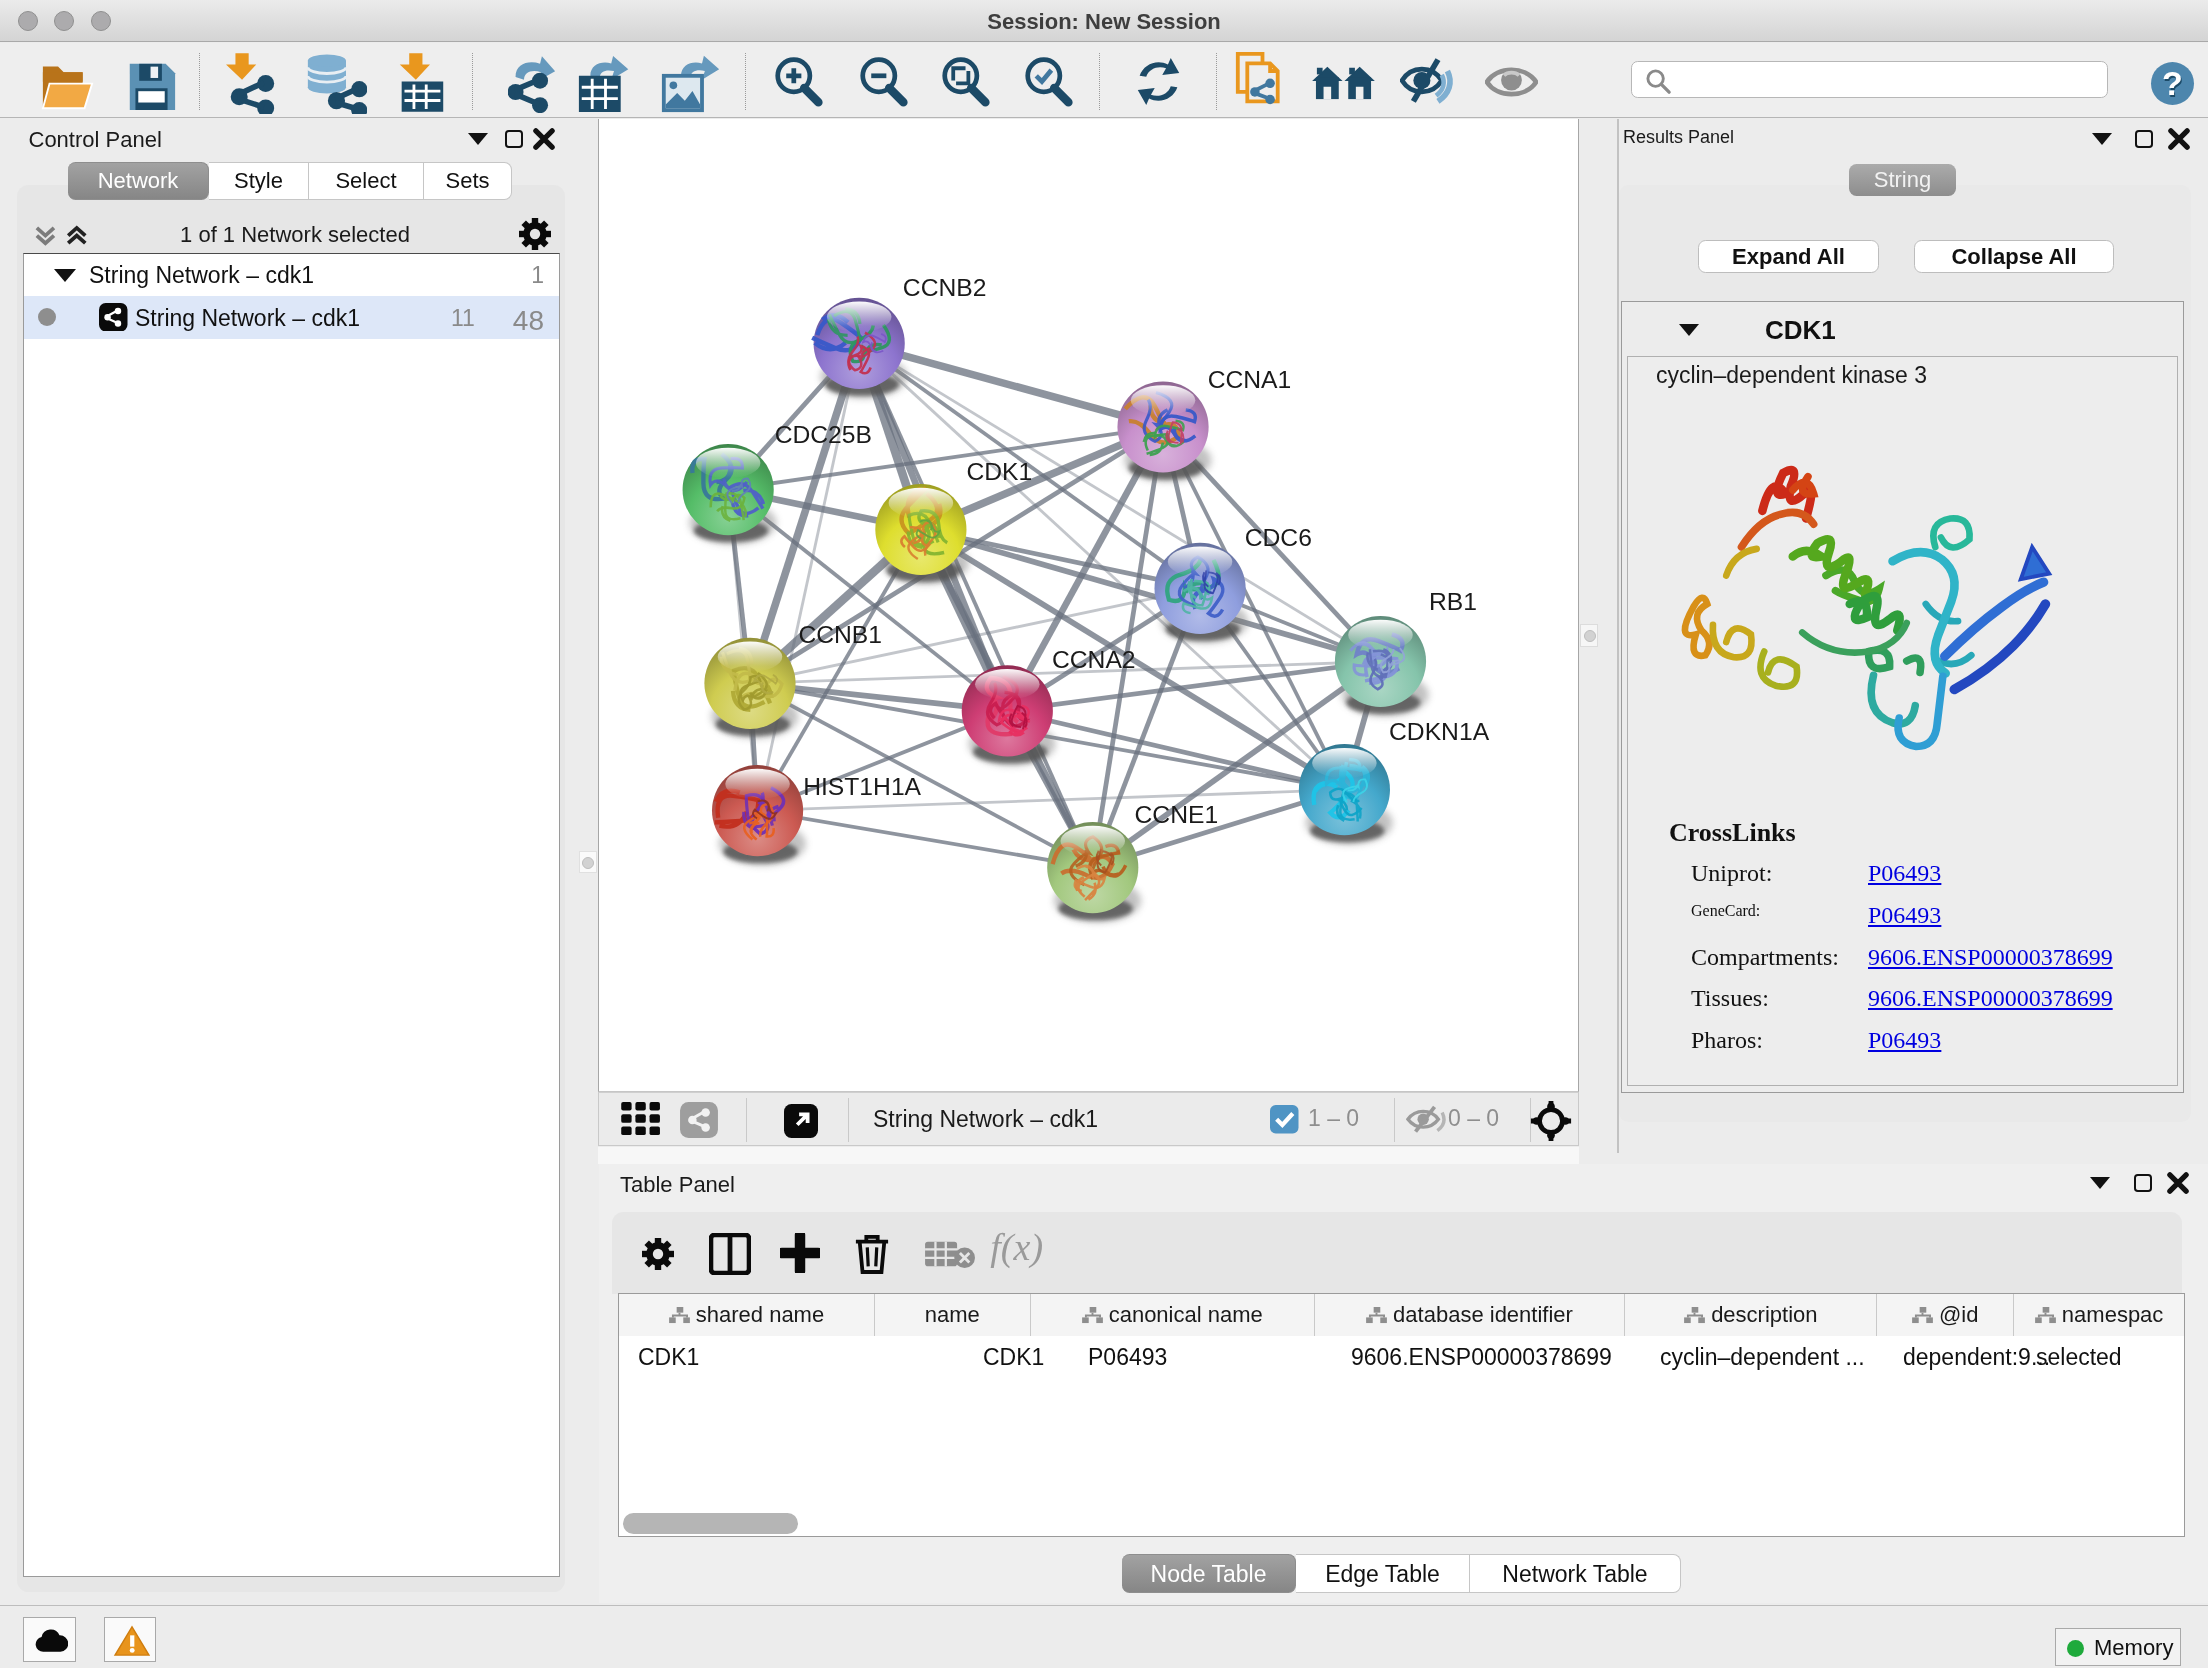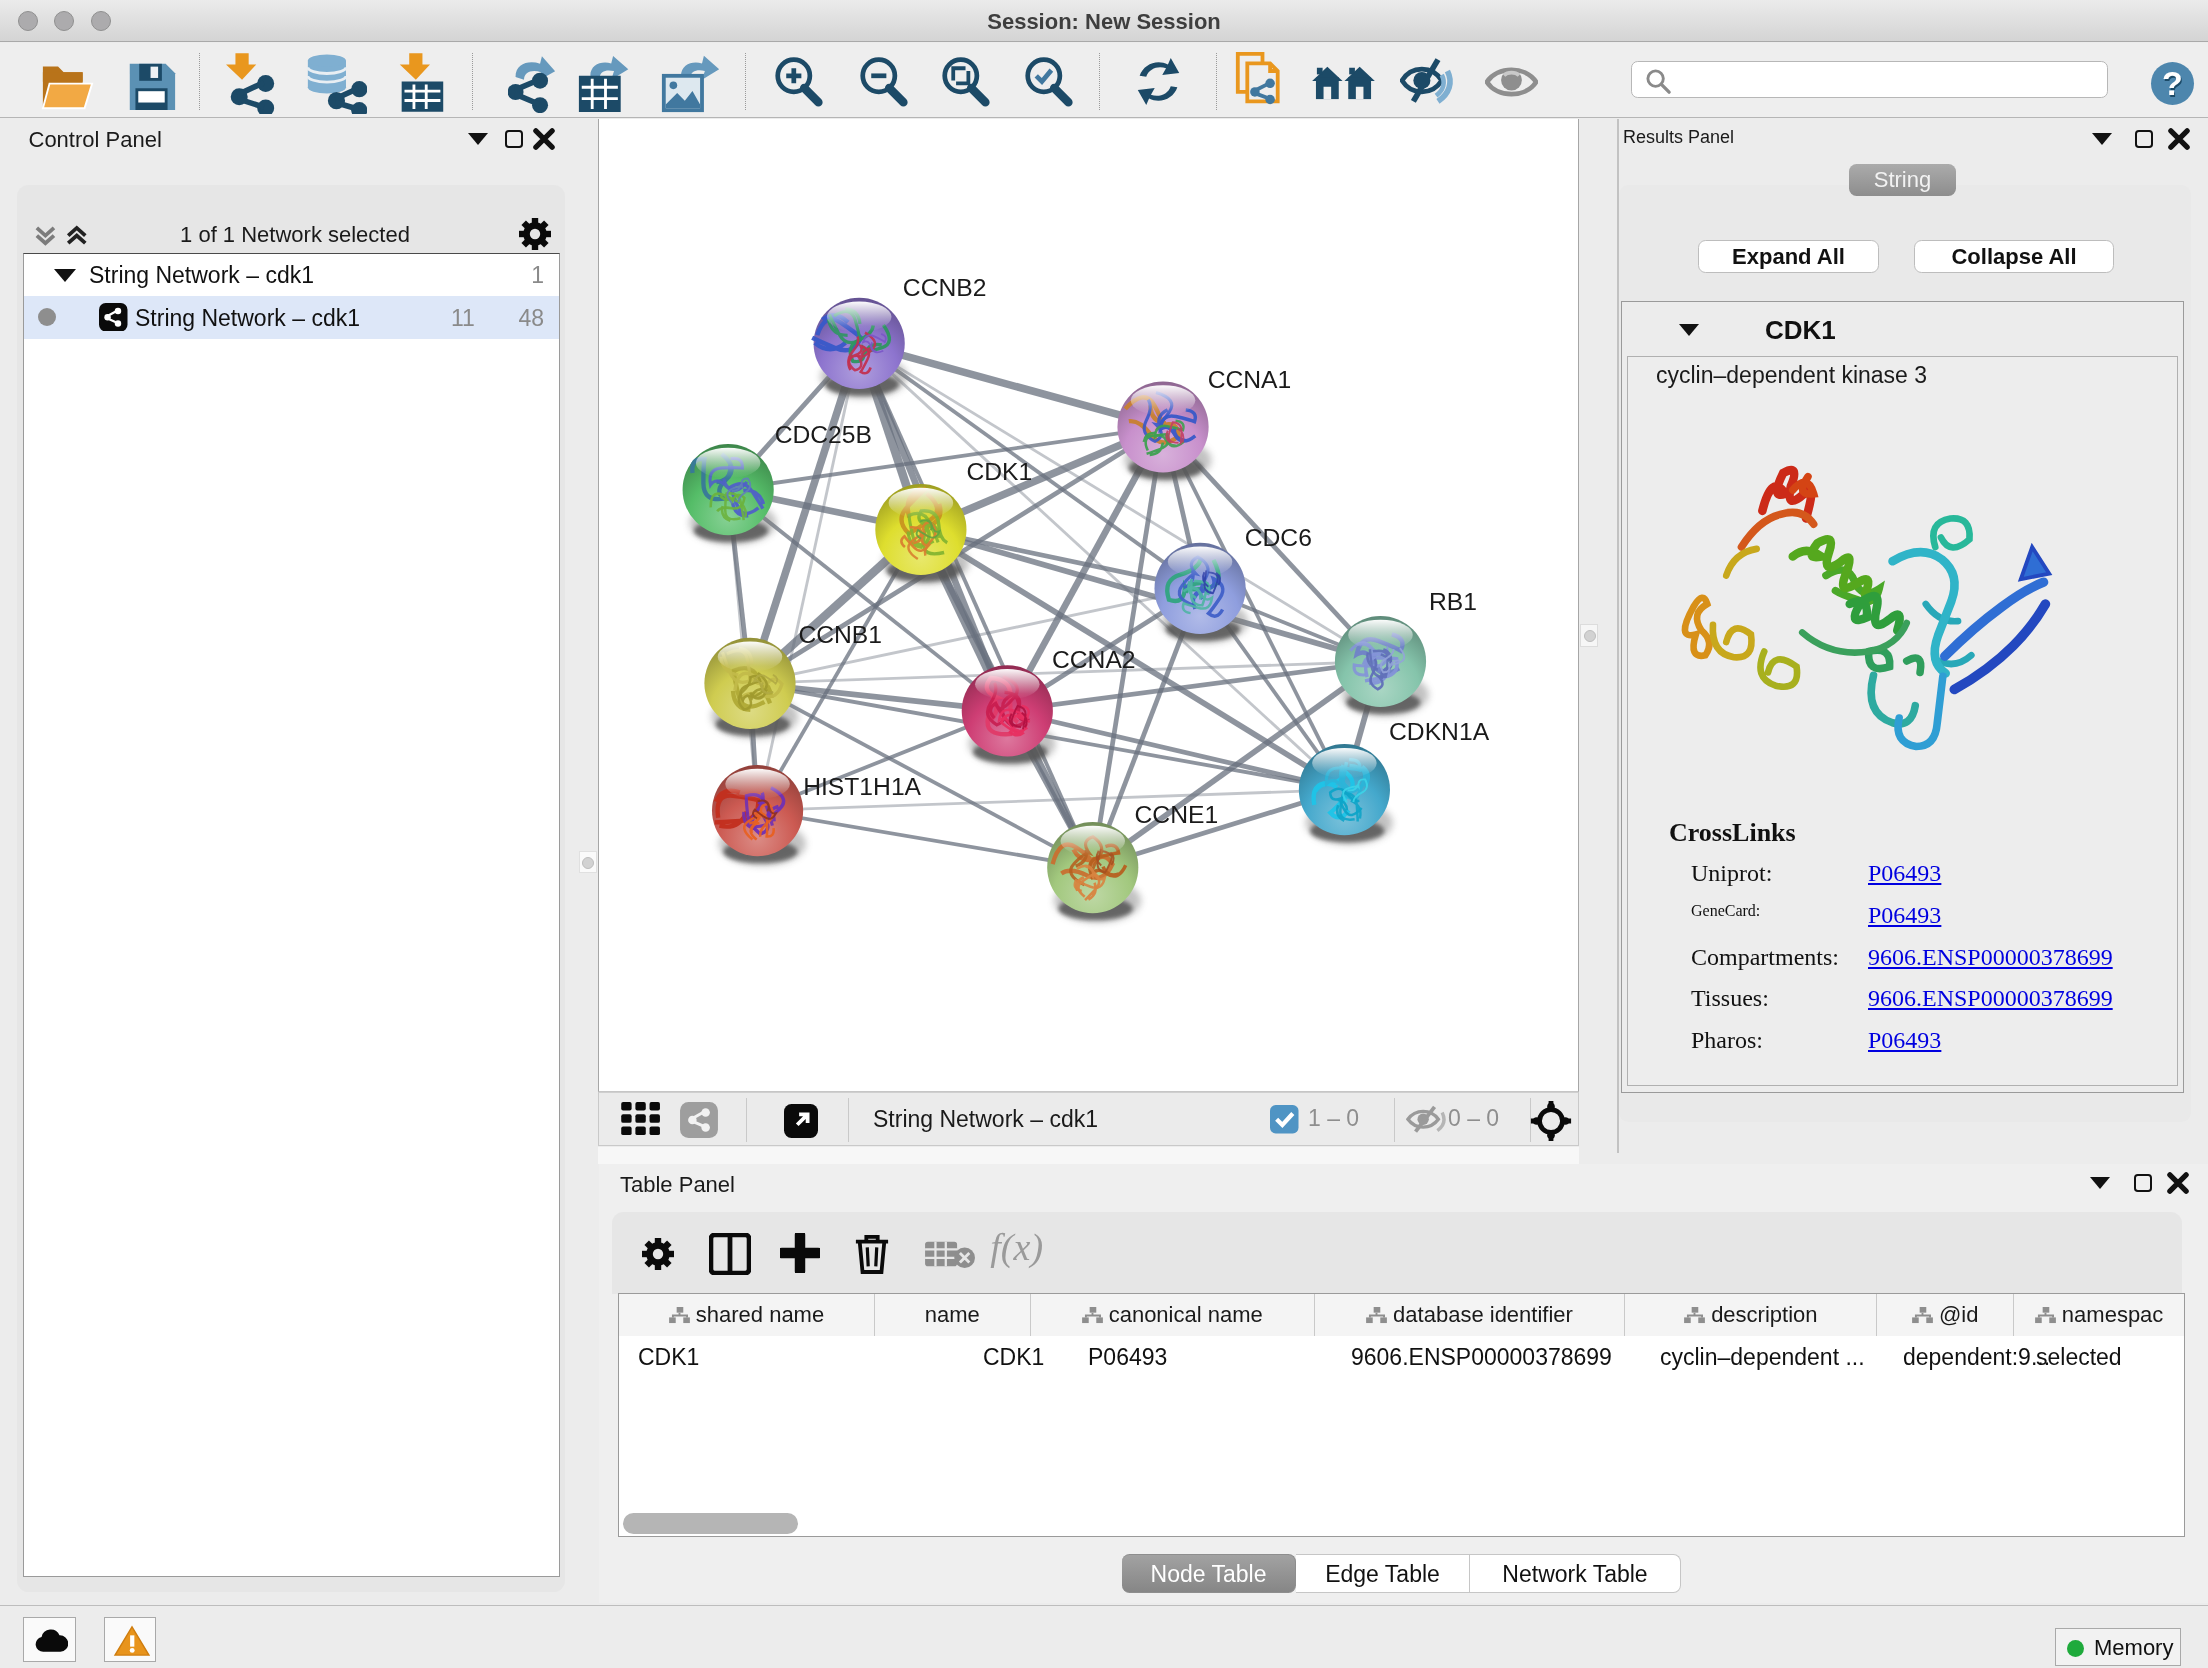--- a/index.html
+++ b/index.html
@@ -192,20 +192,26 @@
 <div class="abs" style="left:2151px;top:18px;width:43px;height:43px;font-size:34px;font-weight:bold;color:#fff;text-align:center;line-height:44px;text-shadow:1px 1.9px 0 #1c4a67">?</div>
 </div>
 <div id="main" class="abs">
 <div id="cp-title" class="abs">Control Panel</div>
 <div class="ptri abs" style="left:468px;top:14.3px"></div>
 <div class="pbox abs" style="left:505px;top:10.5px"></div>
 <svg class="abs" style="left:533px;top:8.6px" width="22" height="22" viewBox="0 0 23 23">
       <path d="M3 3 20 20 M20 3 3 20" stroke="#111" stroke-width="5.5" stroke-linecap="round"></path>
     </svg>
 <div id="cp-panel" class="abs"></div>
+<div class="tabs abs" style="left:68px;top:43px">
+ <div class="tab sel" style="width:141px">Network</div>
+ <div class="tab" style="width:100px">Style</div>
+ <div class="tab" style="width:115px">Select</div>
+ <div class="tab last" style="width:88px">Sets</div>
+</div>
 <svg class="abs" style="left:34px;top:105px" width="57" height="25" viewBox="0 0 60 26">
       <g stroke="#7c7c7c" stroke-width="4" fill="none">
         <path d="M3 4 12 12 21 4 M3 12 12 20 21 12"></path>
       </g>
       <g stroke="#222" stroke-width="4" fill="none">
         <path d="M36 12 45 4 54 12 M36 20 45 12 54 20"></path>
       </g>
     </svg>
 <div class="abs" style="left:28.5px;top:103px;width:533px;text-align:center;font-size:22px;color:#1a1a1a">1 of 1 Network selected</div>
 <svg class="abs" style="left:519px;top:99px" width="32" height="32" viewBox="0 0 34 34">
@@ -235,21 +241,21 @@
           <rect width="30" height="30" rx="7" fill="#0a0a0a"></rect>
           <g fill="#fff">
             <circle cx="9" cy="15" r="3.4"></circle>
             <circle cx="20" cy="8.5" r="3.4"></circle>
             <circle cx="20" cy="21.5" r="3.4"></circle>
             <path d="M8.5 14 19.5 8 M8.5 16 19.5 21" stroke="#fff" stroke-width="2.4"></path>
           </g>
         </svg>
    <div class="abs" style="left:111px;top:8.6px;font-size:23px;color:#111">String Network – cdk1</div>
    <div class="abs" style="left:427px;top:8.6px;font-size:23px;color:#8a8a8a">11</div>
-   <div class="abs" style="right:15px;top:8.6px;font-size:23px;color:#8a8a8a">48</div>
+   <div class="abs" style="right:15px;top:8.6px;font-size:28px;color:#8a8a8a">48</div>
  </div>
 </div>
 
 <div class="abs" style="left:579px;top:732px;width:18px;height:22px;background:#fafafa;border:1px solid #e0e0e0">
       <div class="abs" style="left:1.9px;top:4.8px;width:12.4px;height:12.4px;border-radius:50%;background:#d2d2d2;border:1px solid #bdbdbd"></div>
     </div>
 <div class="abs" style="left:1580px;top:505px;width:18px;height:23px;background:#f6f6f6;border:1px solid #dcdcdc">
       <div class="abs" style="left:2.9px;top:4.8px;width:12.4px;height:12.4px;border-radius:50%;background:#d2d2d2;border:1px solid #bdbdbd"></div>
     </div>
 <div class="abs" style="left:1389px;top:1031px;width:23px;height:15px;background:#f6f6f6">

